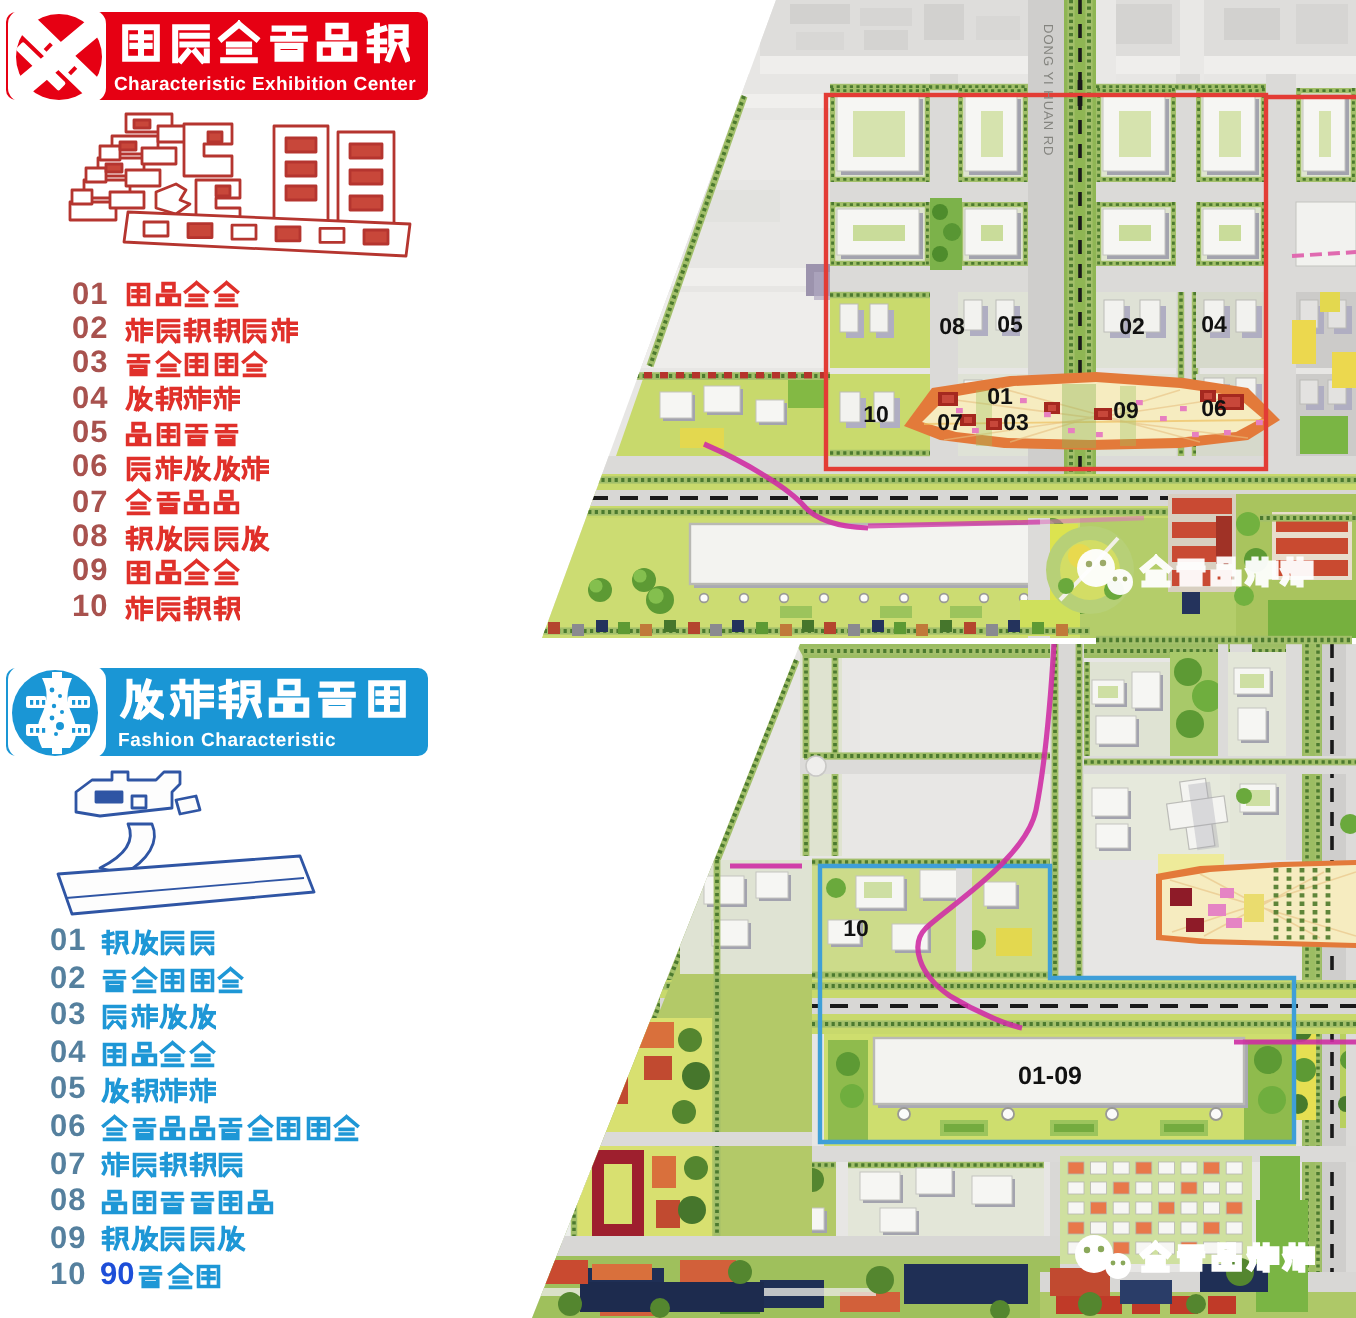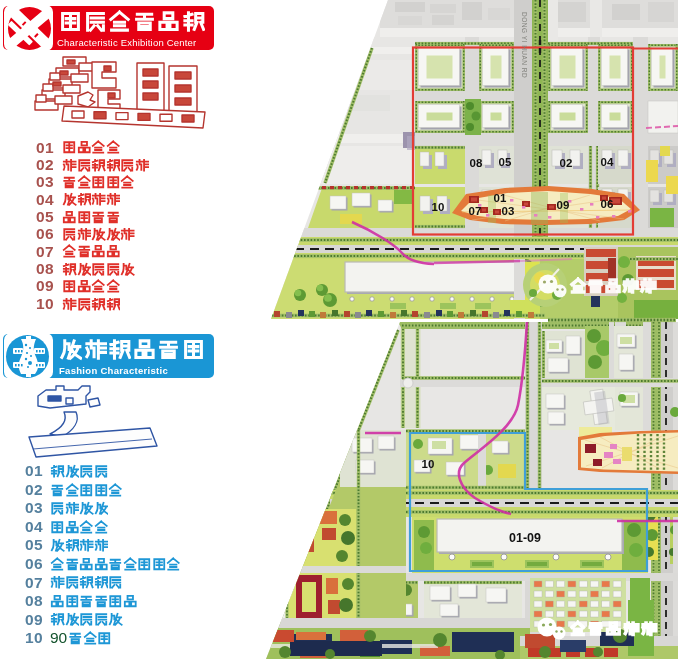--- a/index.html
+++ b/index.html
@@ -865,21 +865,21 @@
       <g stroke="#ffffff" stroke-width="4.2" fill="none" stroke-linecap="square">
         <use href="#gE"></use>
       </g>
     </svg>
     <svg class="cg" style="width:23px;height:23px" viewBox="0 0 32 32">
       <g stroke="#ffffff" stroke-width="4.2" fill="none" stroke-linecap="square">
         <use href="#gB"></use>
       </g>
     </svg>
   </div>
-<div style="position:absolute;left:57px;top:37px;color:#fff;font-size:9.5px;font-weight:normal;letter-spacing:0.2px;white-space:nowrap">Characteristic Exhibition Center</div>
+<div style="position:absolute;left:57px;top:37px;color:#fff;font-size:9.5px;font-weight:bold;letter-spacing:0.2px;white-space:nowrap">Characteristic Exhibition Center</div>
 <div style="position:absolute;left:3px;top:334px;width:211px;height:44px;background:#1a96d5;border-radius:5px"></div>
 <div style="position:absolute;left:4px;top:333px;width:49px;height:46px;background:#fff;border-radius:7px"></div>
 <svg style="position:absolute;left:4px;top:333px" width="49" height="46" viewBox="0 0 49 46">
     <circle cx="23.5" cy="23.5" r="21.5" fill="#1a96d5"></circle>
     <g fill="#fff">
       <path d="M17 6 h15 c-3 7 -3 12 0 18 c3 7 3 12 -1 17 h-14 c-3 -6 -3 -11 0 -17 c3 -7 3 -12 0 -18 z"></path>
       <rect x="9" y="15" width="10" height="6" rx="1"></rect>
       <rect x="30" y="15" width="11" height="6" rx="1"></rect>
       <rect x="9" y="29" width="10" height="6" rx="1"></rect>
       <rect x="30" y="29" width="11" height="6" rx="1"></rect>
@@ -1451,21 +1451,21 @@
         </g>
       </svg>
       <svg class="cg" style="width:14.5px;height:14.5px" viewBox="0 0 32 32">
         <g stroke="#1e97d6" stroke-width="4.0" fill="none" stroke-linecap="square">
           <use href="#gF"></use>
         </g>
       </svg>
     </div>
     <div style="height:18.56px;display:flex;align-items:center">
       <span style="font-size:15.5px;font-weight:bold;color:#55809e;width:25px;letter-spacing:0.5px">10</span>
-      <span style="font-size:15.5px;font-weight:normal;color:#14532d;margin-right:1px">90</span>
+      <span style="font-size:15.5px;font-weight:bold;color:#1d4ed8;margin-right:1px">90</span>
       <svg class="cg" style="width:14.5px;height:14.5px" viewBox="0 0 32 32">
         <g stroke="#1e97d6" stroke-width="4.0" fill="none" stroke-linecap="square">
           <use href="#gG"></use>
         </g>
       </svg>
       <svg class="cg" style="width:14.5px;height:14.5px" viewBox="0 0 32 32">
         <g stroke="#1e97d6" stroke-width="4.0" fill="none" stroke-linecap="square">
           <use href="#gC"></use>
         </g>
       </svg>

